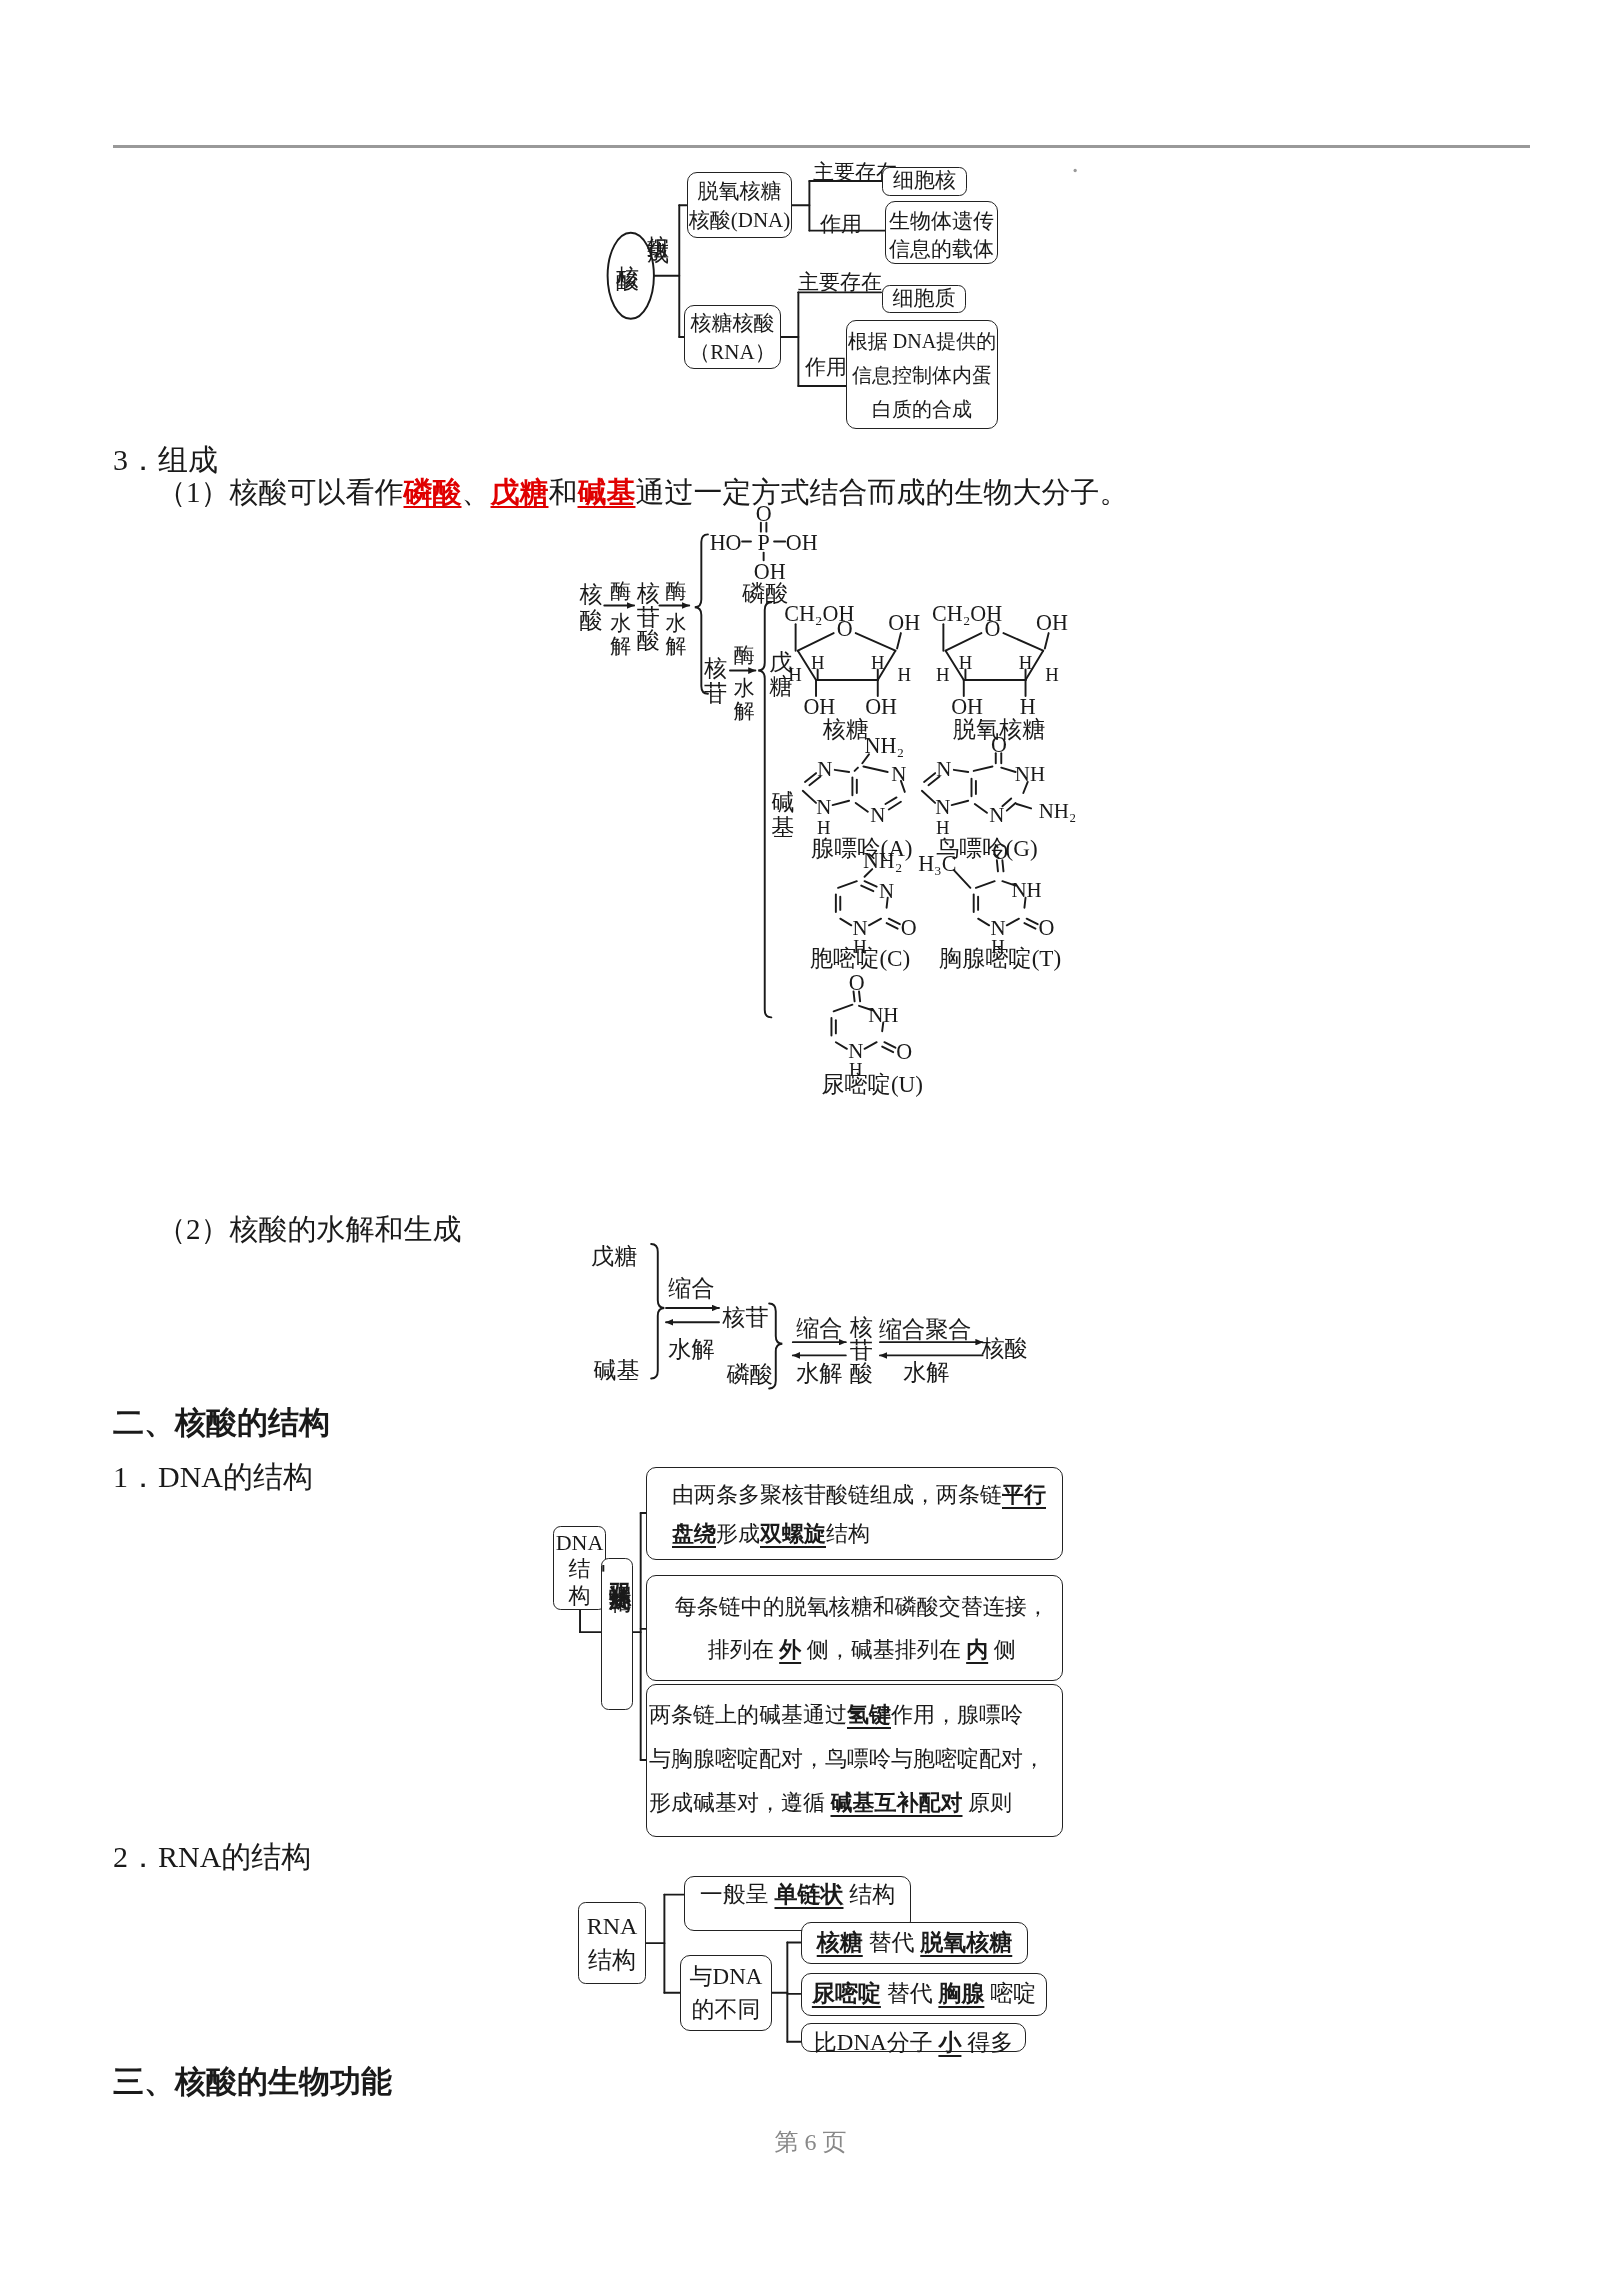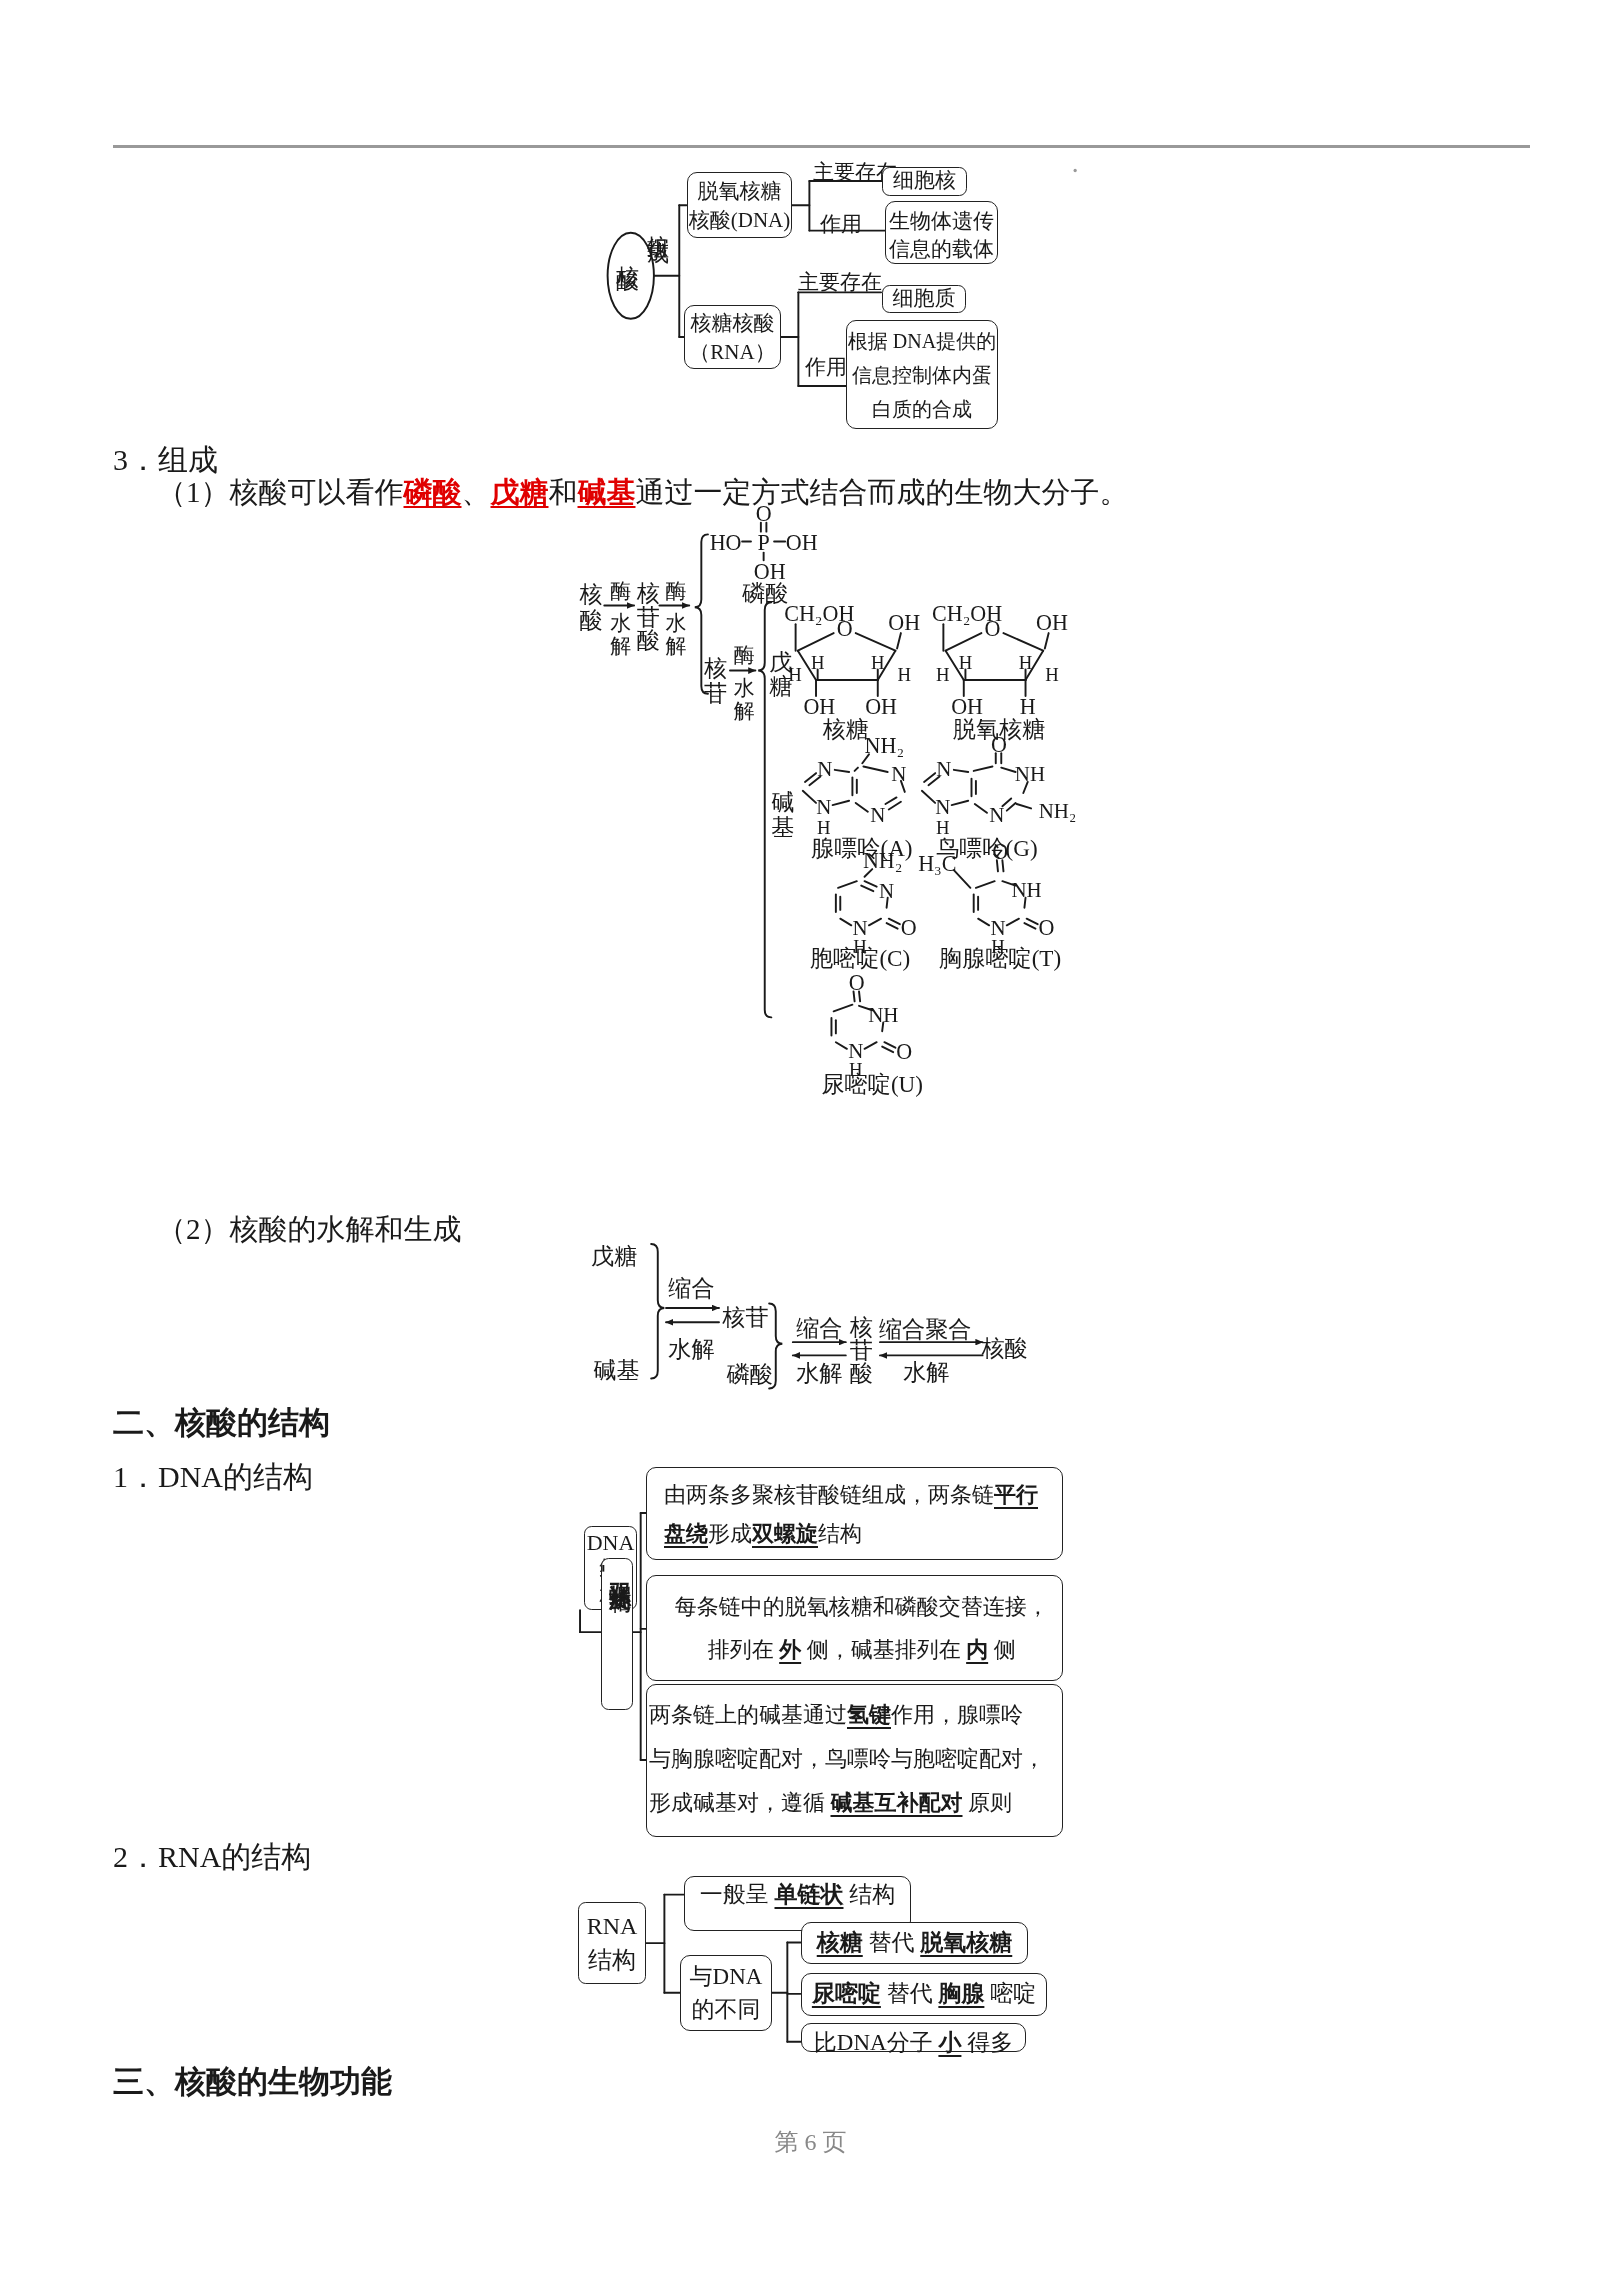--- a/index.html
+++ b/index.html
@@ -313,29 +313,29 @@
 
 <div class="lbl" style="left:113px;top:440px;font-size:30px;">3．组成</div>
 <div class="lbl" style="left:157px;top:473px;font-size:29px;"><span>（1）核酸可以看作</span><span class="hl">磷酸</span><span>、</span><span class="hl">戊糖</span><span>和</span><span class="hl">碱基</span><span>通过一定方式结合而成的生物大分子。</span></div>
 
 <div class="lbl" style="left:157px;top:1210px;font-size:29px;">（2）核酸的水解和生成</div>
 
 <div class="lbl hei" style="left:113px;top:1402px;font-size:31px;">二、核酸的结构</div>
 <div class="lbl" style="left:113px;top:1457px;font-size:30px;">1．DNA的结构</div>
 
 <div>
-  <div class="box" style="left:553px;top:1526px;width:53px;height:84px;font-size:22px;line-height:26.5px;padding-top:2.8px;border-radius:7.7px;margin-left:31px;">
+  <div class="box" style="left:553px;top:1526px;width:53px;height:84px;font-size:22px;line-height:26.5px;padding-top:2.8px;border-radius:7.7px;">
       <div class="ln">DNA</div>
       <div class="ln">结</div>
       <div class="ln">构</div>
     </div>
   <div class="box" style="left:601px;top:1558px;width:32px;height:152px;border-radius:7.7px;">
     <div class="vtext" style="left:3.3px;top:5.5px;font-size:22px;letter-spacing:2.2px;"><span class="bu">双螺旋</span><span>结构</span></div>
   </div>
-  <div class="box" style="left:646px;top:1467px;width:417px;height:93px;font-size:22px;line-height:39px;padding-top:6.6px;text-align:left;padding-left:17px;">
+  <div class="box" style="left:646px;top:1467px;width:417px;height:93px;font-size:22px;line-height:39px;padding-top:6.6px;text-align:left;padding-left:25px;">
       <div class="ln"><span>由两条多聚核苷酸链组成，两条链</span><span class="bu">平行</span></div>
       <div class="ln"><span class="bu">盘绕</span><span>形成</span><span class="bu">双螺旋</span><span>结构</span></div>
     </div>
   <div class="box" style="left:646px;top:1575px;width:417px;height:106px;font-size:22px;line-height:43px;padding-top:8.8px;text-align:center;padding-left:14.3px;">
       <div class="ln"><span>每条链中的脱氧核糖和磷酸交替连接，</span></div>
       <div class="ln"><span>排列在 </span><span class="bu">外</span><span> 侧，碱基排列在 </span><span class="bu">内</span><span> 侧</span></div>
     </div>
   <div class="box" style="left:646px;top:1684px;width:417px;height:153px;font-size:22px;line-height:44px;padding-top:7.7px;text-align:left;padding-left:2px;">
       <div class="ln"><span>两条链上的碱基通过</span><span class="bu">氢键</span><span>作用，腺嘌呤</span></div>
       <div class="ln"><span>与胸腺嘧啶配对，鸟嘌呤与胞嘧啶配对，</span></div>

